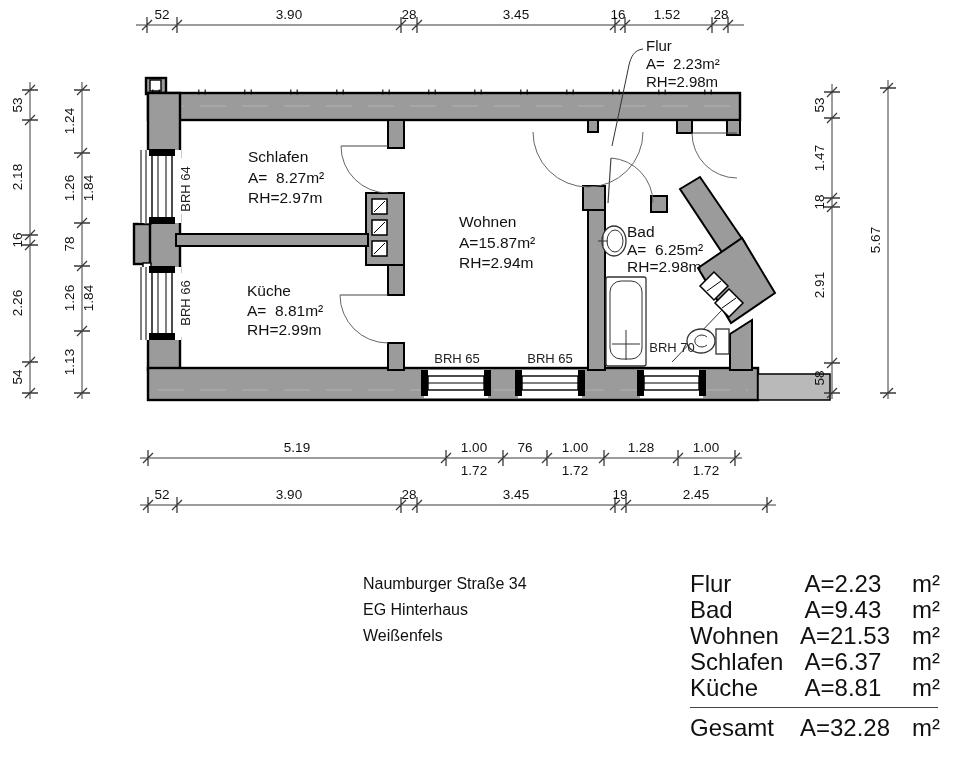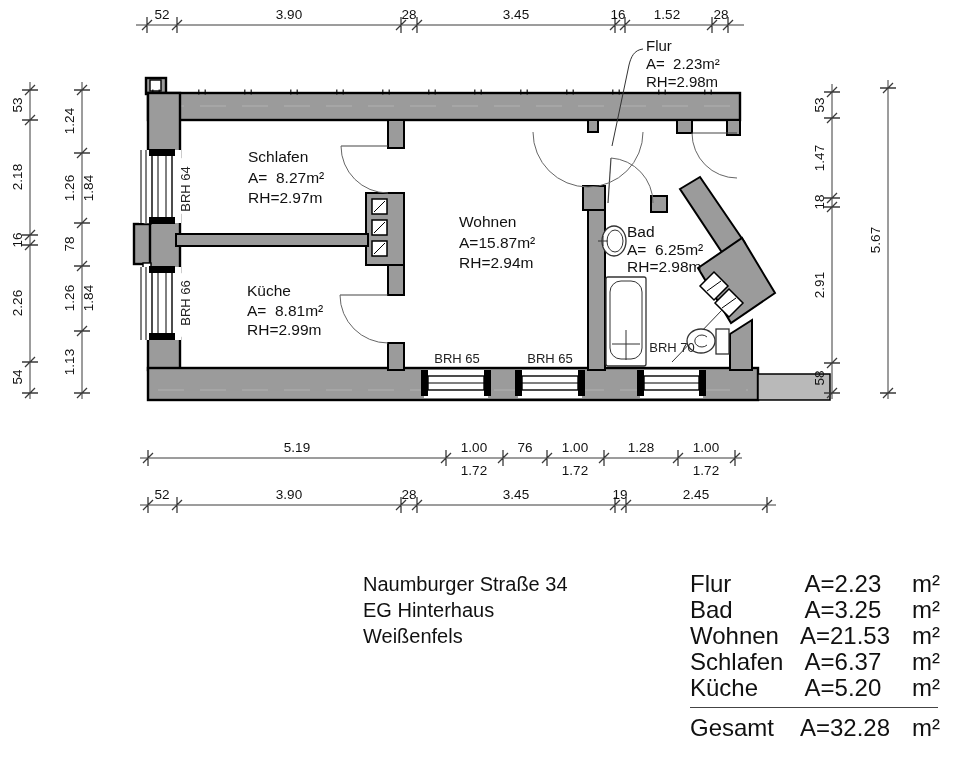--- a/index.html
+++ b/index.html
@@ -22,21 +22,21 @@
   .winline{stroke:#000;stroke-width:1;fill:none;}
   .jamb{fill:#000;stroke:none;}
   .door{fill:none;stroke:#666;stroke-width:1;}
   .leaf{stroke:#444;stroke-width:1.2;fill:none;}
   .flue{fill:#fff;stroke:#000;stroke-width:1.5;}
   .flueline{stroke:#000;stroke-width:1;fill:none;}
   .fix{fill:#fff;stroke:#333;stroke-width:1.3;}
   .fixthin{fill:none;stroke:#333;stroke-width:1;}
   .texline{stroke:#ababab;stroke-width:1.6;fill:none;}
 
-  #footer-address{position:absolute;left:363px;top:571px;font-size:20px;line-height:26px;}
+  #footer-address{position:absolute;left:363px;top:571px;font-size:16px;line-height:26px;}
   #footer-table{position:absolute;left:690px;top:571px;font-size:24px;line-height:26px;width:250px;}
   .trow{display:flex;align-items:baseline;}
   .tlabel{display:inline-block;width:128px;}
   .tprefix{display:inline-block;}
   .tnum{display:inline-block;width:62px;}
   .tunit{display:inline-block;margin-left:22px;}
   .tsep{border-top:1.5px solid #444;height:0;margin:6px 0 7px 0;width:248px;}
 </style>
 </head>
 <body>
@@ -286,39 +286,39 @@
   <div id="footer-table">
     <div class="trow">
       <span class="tlabel">Flur</span>
       <span class="tprefix">A=</span>
       <span class="tnum">2.23</span>
       <span class="tunit">m²</span>
     </div>
     <div class="trow">
       <span class="tlabel">Bad</span>
       <span class="tprefix">A=</span>
-      <span class="tnum">3.25</span>
+      <span class="tnum">9.43</span>
       <span class="tunit">m²</span>
     </div>
     <div class="trow">
       <span class="tlabel">Wohnen</span>
       <span class="tprefix">A=</span>
       <span class="tnum">21.53</span>
       <span class="tunit">m²</span>
     </div>
     <div class="trow">
       <span class="tlabel">Schlafen</span>
       <span class="tprefix">A=</span>
       <span class="tnum">6.37</span>
       <span class="tunit">m²</span>
     </div>
     <div class="trow">
       <span class="tlabel">Küche</span>
       <span class="tprefix">A=</span>
-      <span class="tnum">5.20</span>
+      <span class="tnum">8.81</span>
       <span class="tunit">m²</span>
     </div>
     <div class="tsep"></div>
     <div class="trow">
       <span class="tlabel">Gesamt</span>
       <span class="tprefix">A=</span>
       <span class="tnum">32.28</span>
       <span class="tunit">m²</span>
     </div>
   </div>

